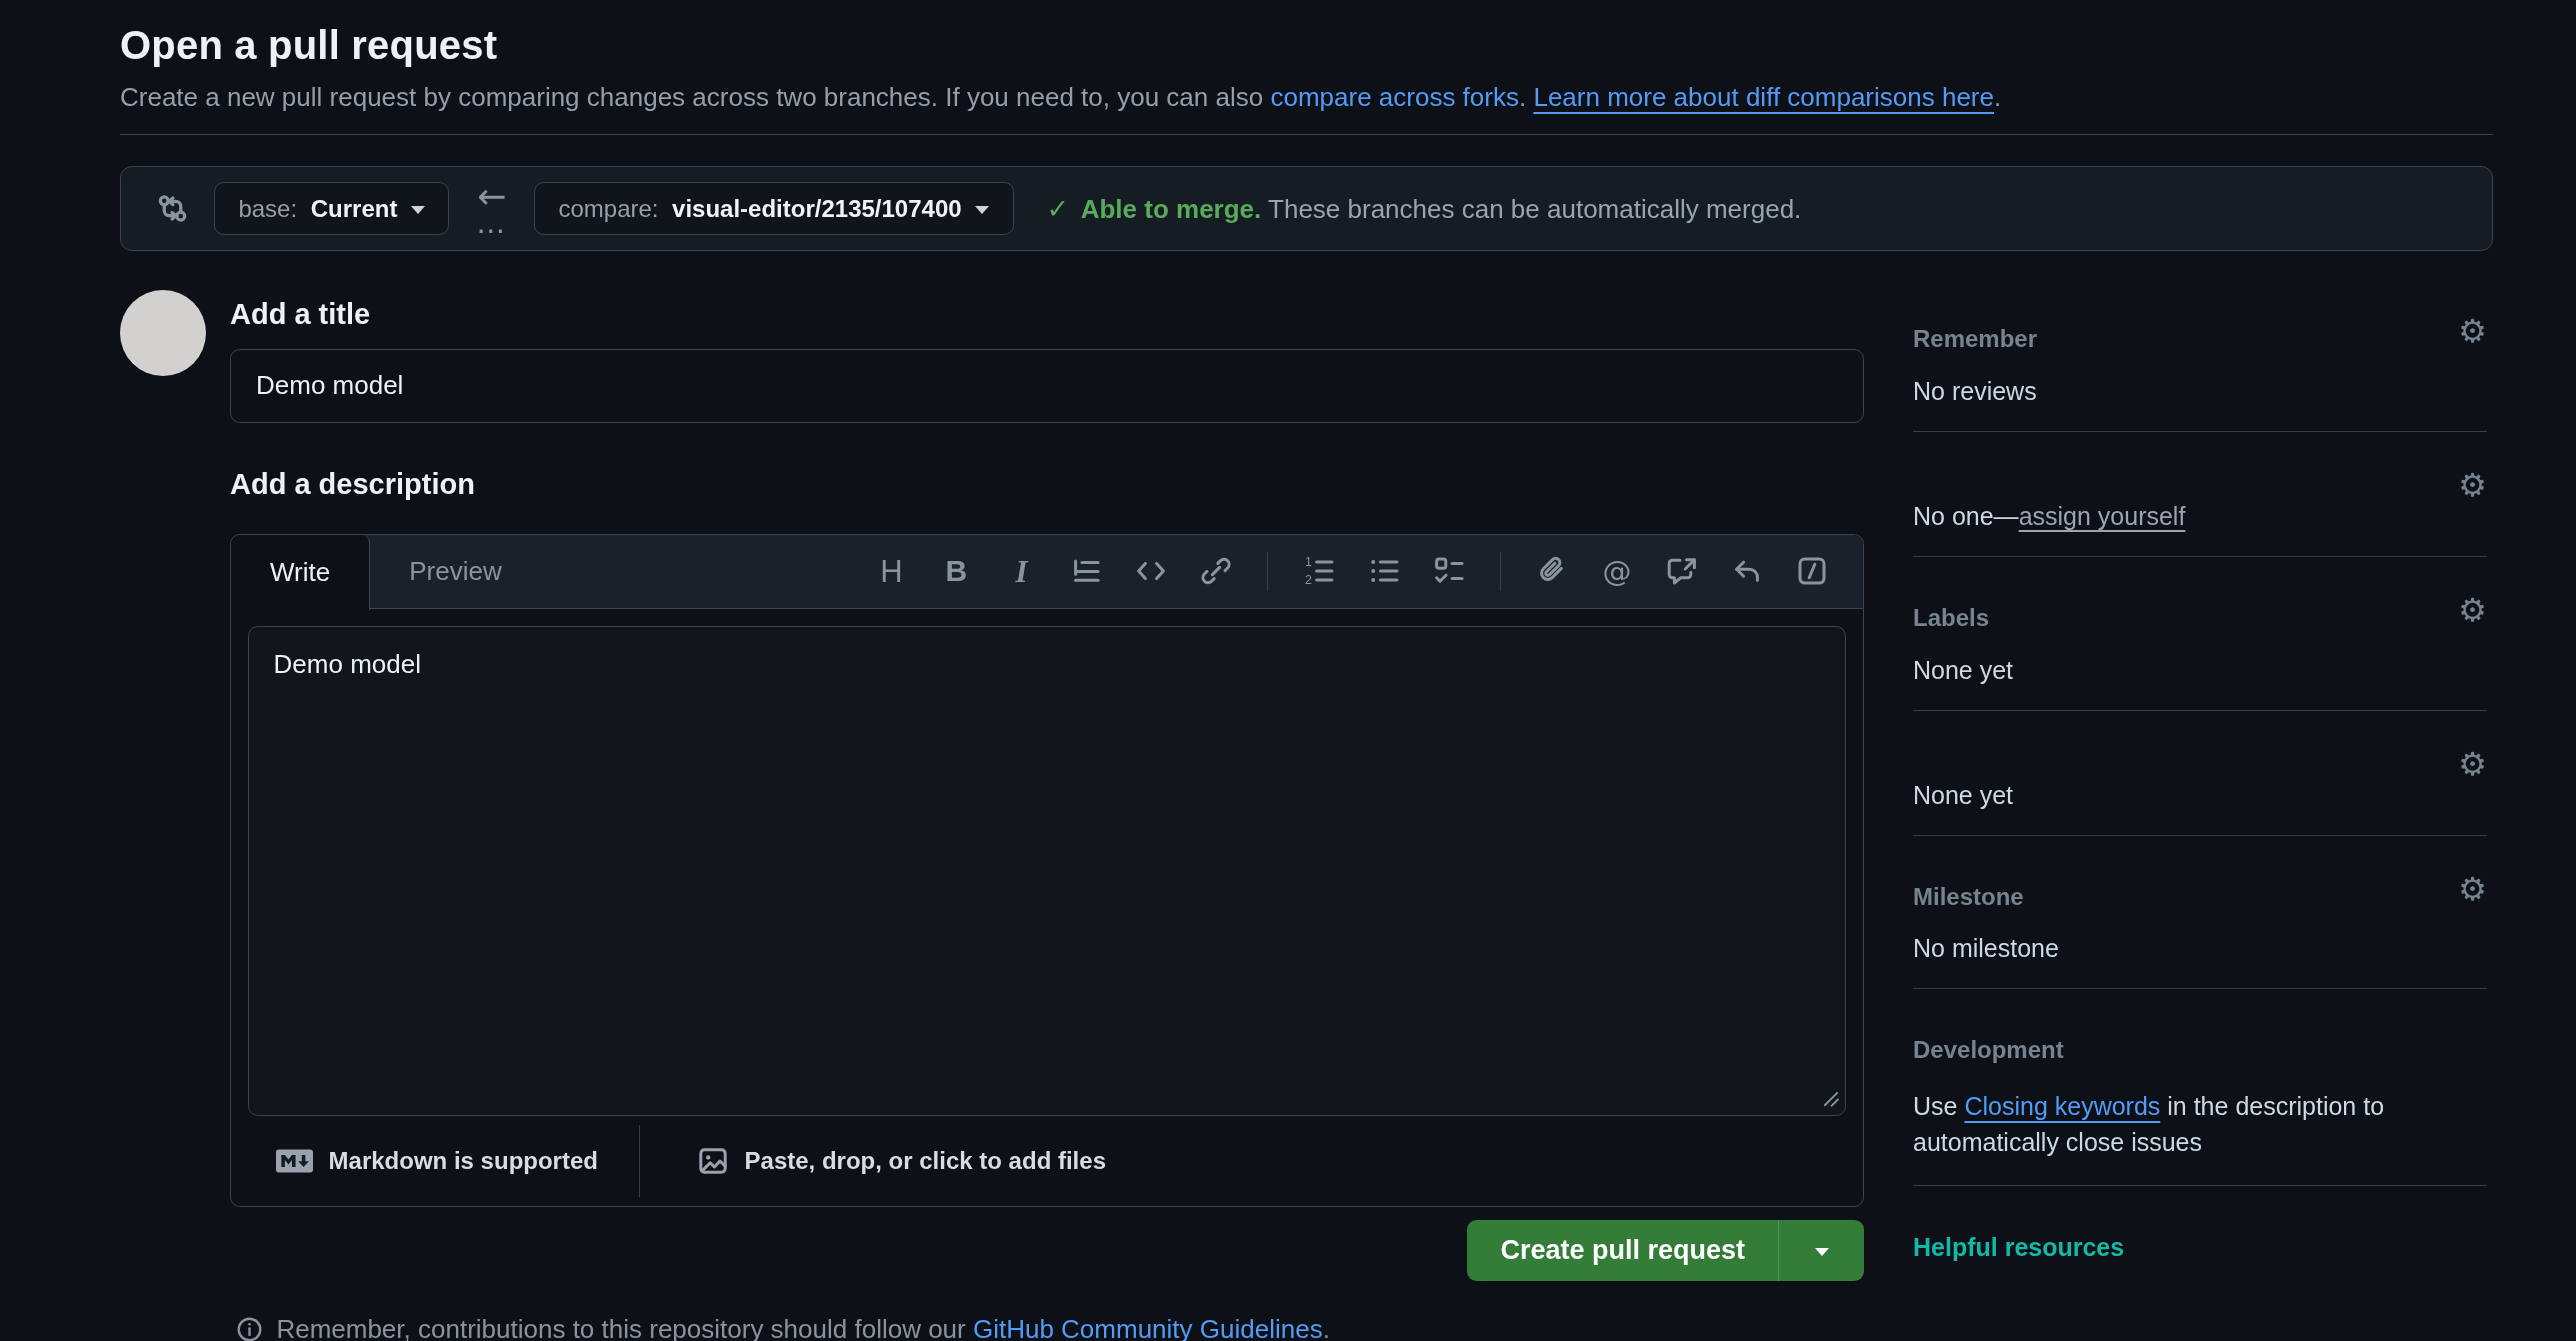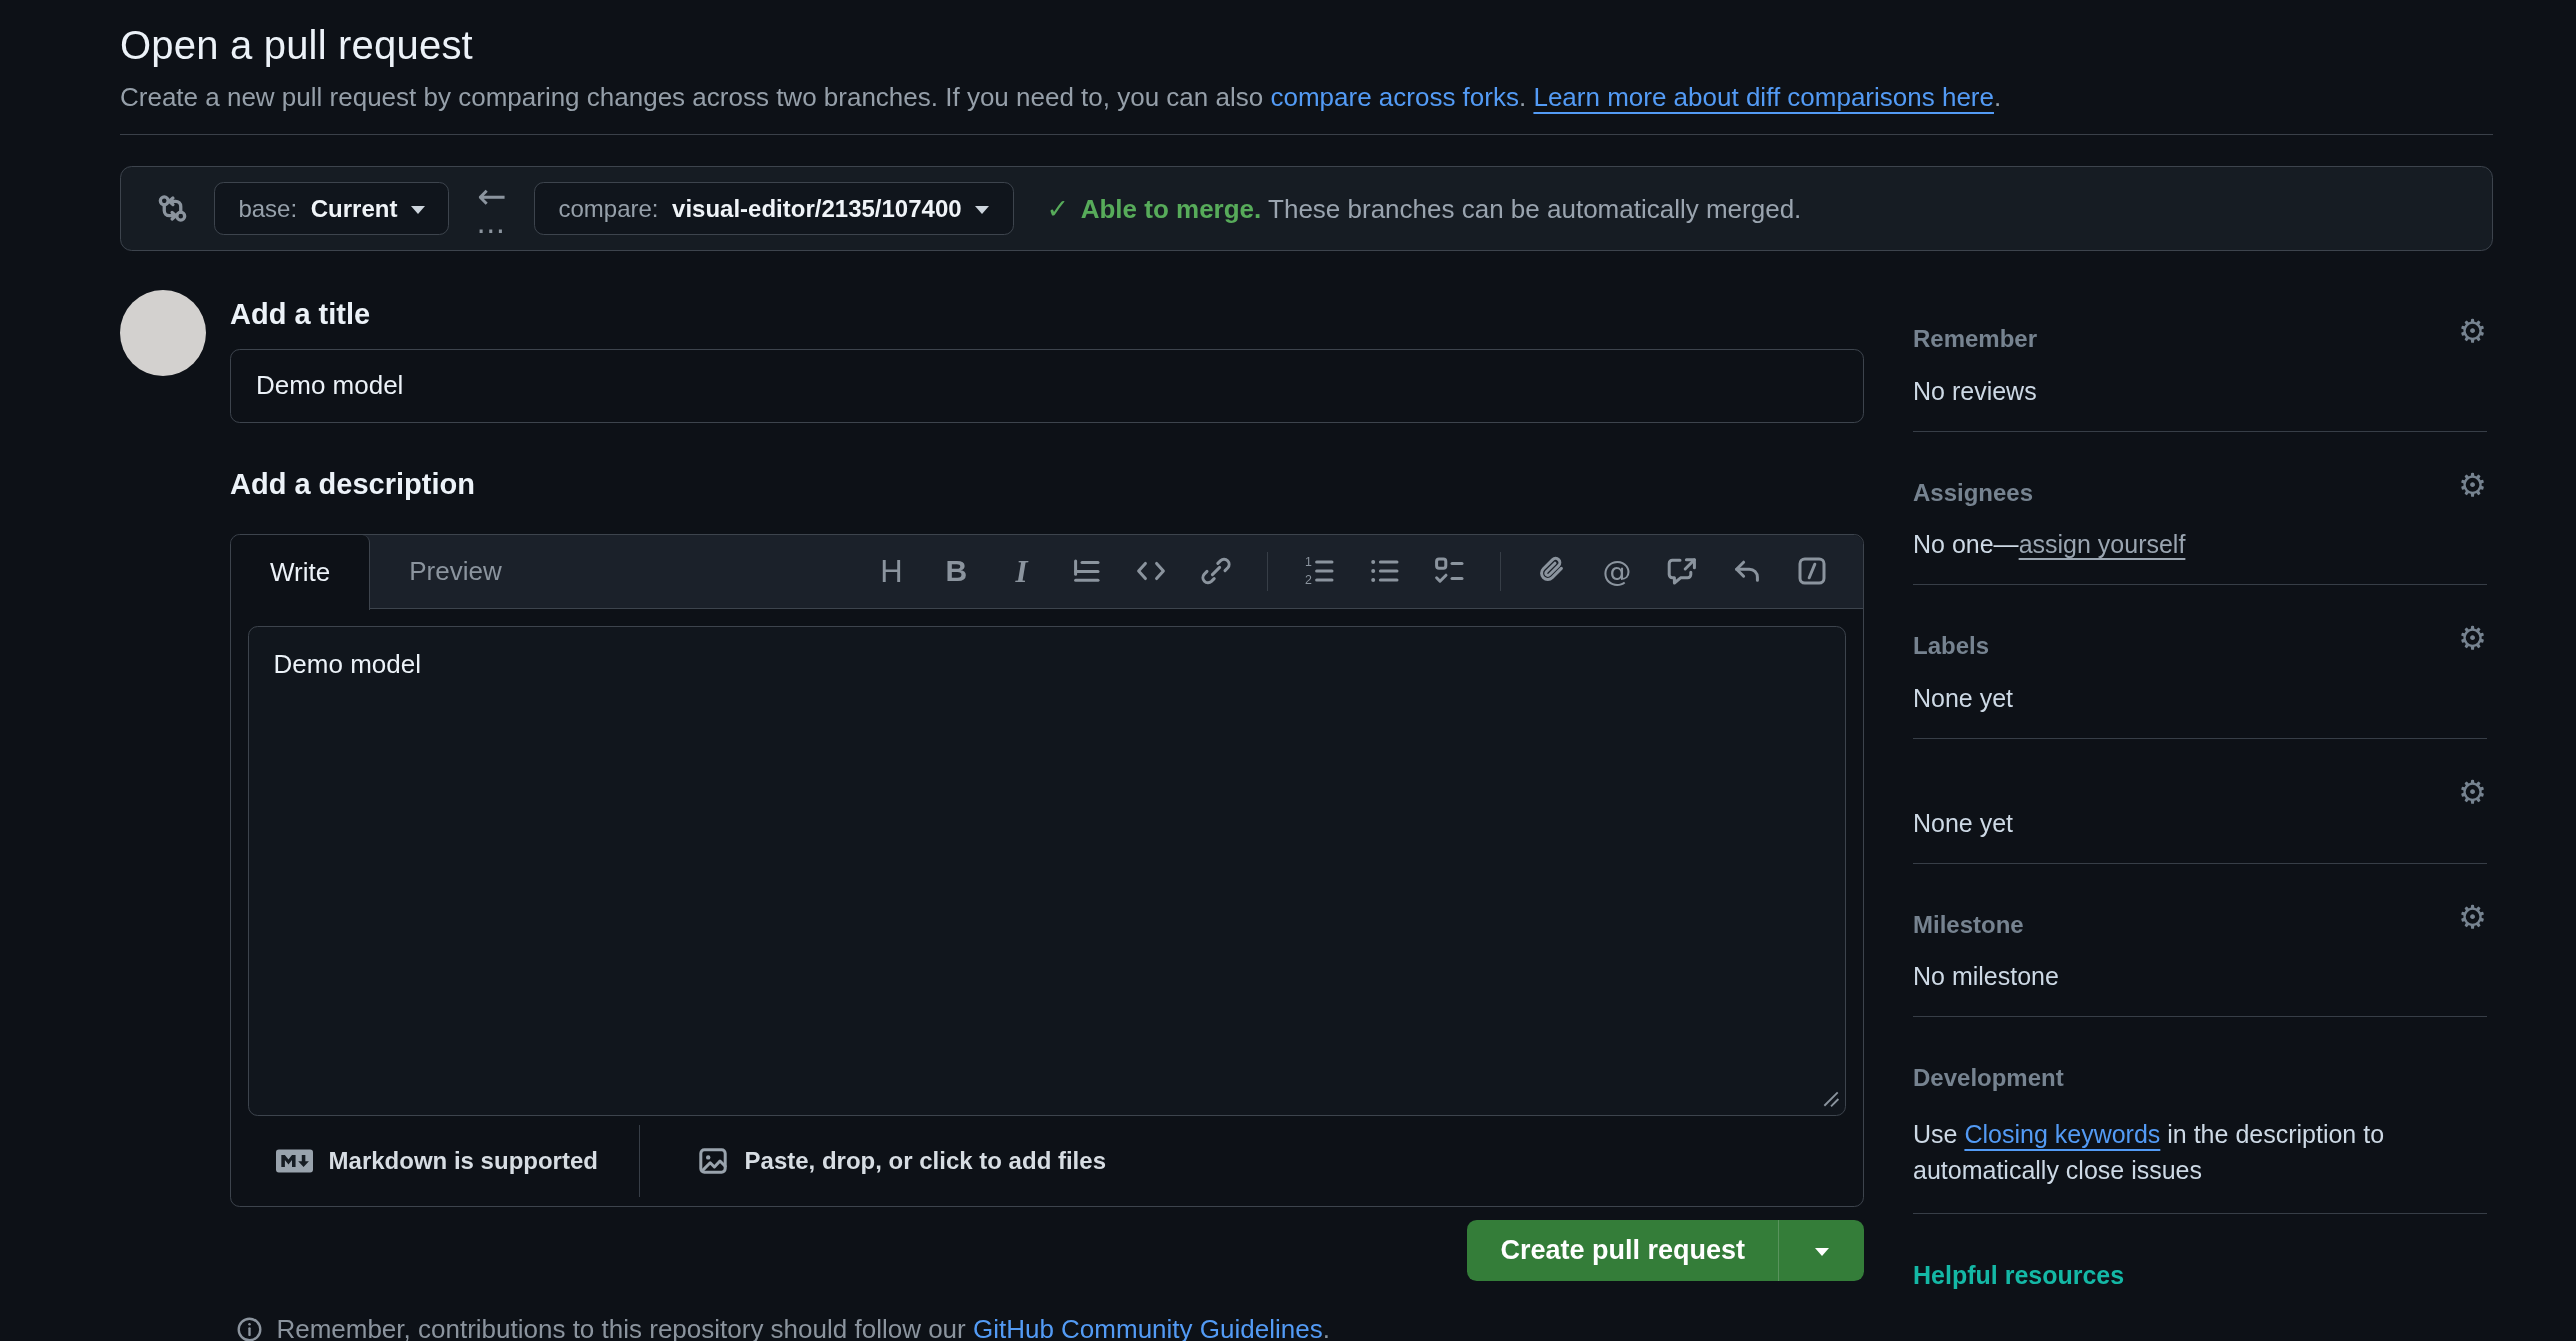--- a/index.html
+++ b/index.html
@@ -7,21 +7,21 @@
   body {
     background:#0d1117;
     font-family:"Liberation Sans", sans-serif;
     color:#adbac7;
   }
   .page { position:relative; width:2576px; height:1342px; overflow:hidden; background:#0d1117; }
   .content { position:absolute; left:120px; top:0; width:2373px; }
 
   
   .page-head { border-bottom:1px solid #3a4049; padding:23.4px 0 21.4px; }
-  .page-title { margin:0 0 13.6px 0; font-size:40px; font-weight:400; color:#ecf2f8; letter-spacing:0.2px; }
+  .page-title { margin:0 0 13.6px 0; font-size:40px; font-weight:700; color:#ecf2f8; letter-spacing:0.2px; }
   .page-sub { margin:0; font-size:26px; color:#959fa9; }
   .link { color:#539bf5; text-decoration:none; cursor:pointer; }
   .link.u { text-decoration:underline; text-underline-offset:5.8px; }
 
   
   .compare-bar {
     margin-top:31px; height:85px; background:#161c23;
     border:1px solid #3d444d; border-radius:11.7px;
     display:flex; align-items:center; padding:8px 35px; gap:25px;
   }
@@ -311,21 +311,20 @@
         </div>
       </div>
 
       <aside class="sidebar">
         <div class="side-section first">
           <div class="side-title">Remember</div>
           <span class="gear">⚙</span>
           <div class="side-value">No reviews</div>
         </div>
         <div class="side-section">
-          <div class="side-title">Assignees</div>
           <span class="gear">⚙</span>
           <div class="side-value"><span>No one—</span><a class="muted-link">assign yourself</a></div>
         </div>
         <div class="side-section">
           <div class="side-title">Labels</div>
           <span class="gear">⚙</span>
           <div class="side-value">None yet</div>
         </div>
         <div class="side-section">
           <span class="gear">⚙</span>

